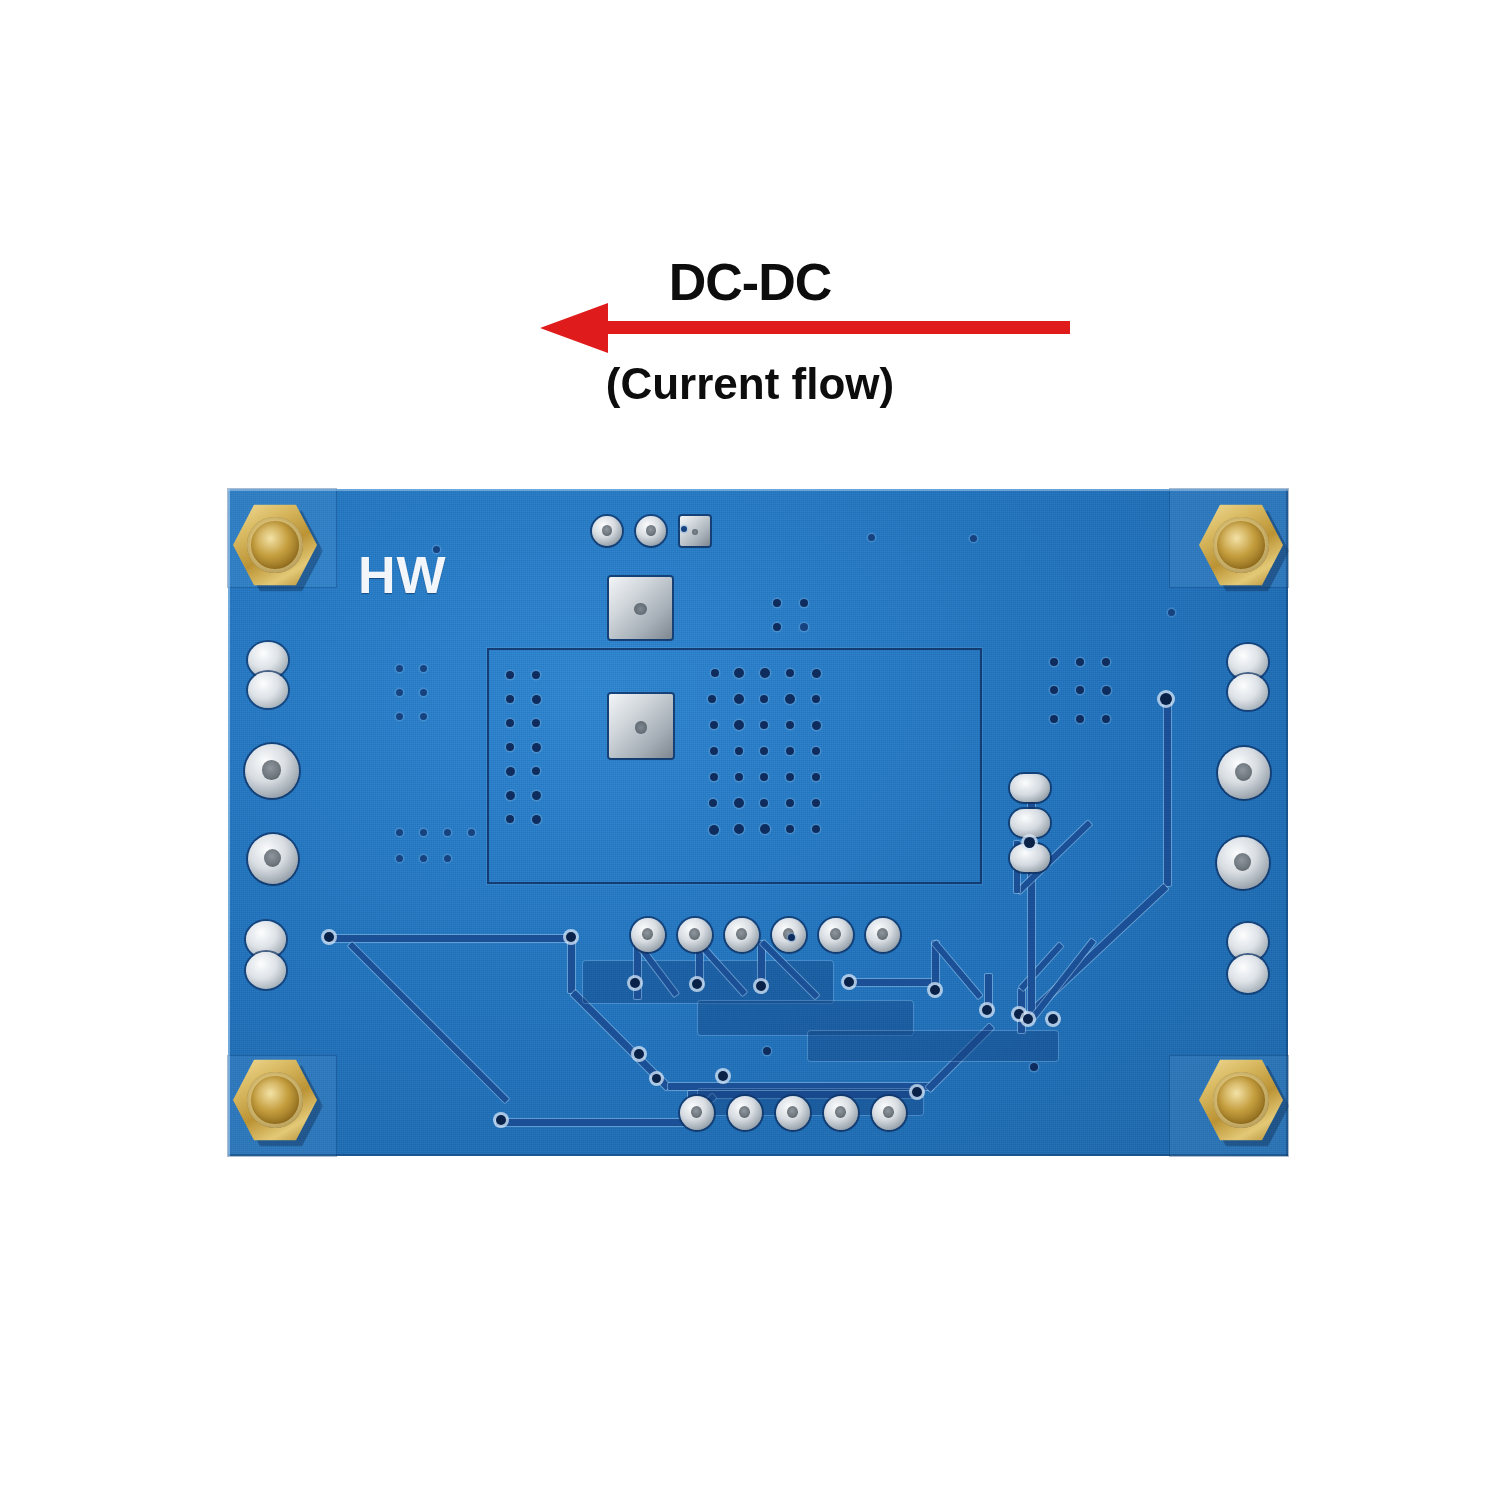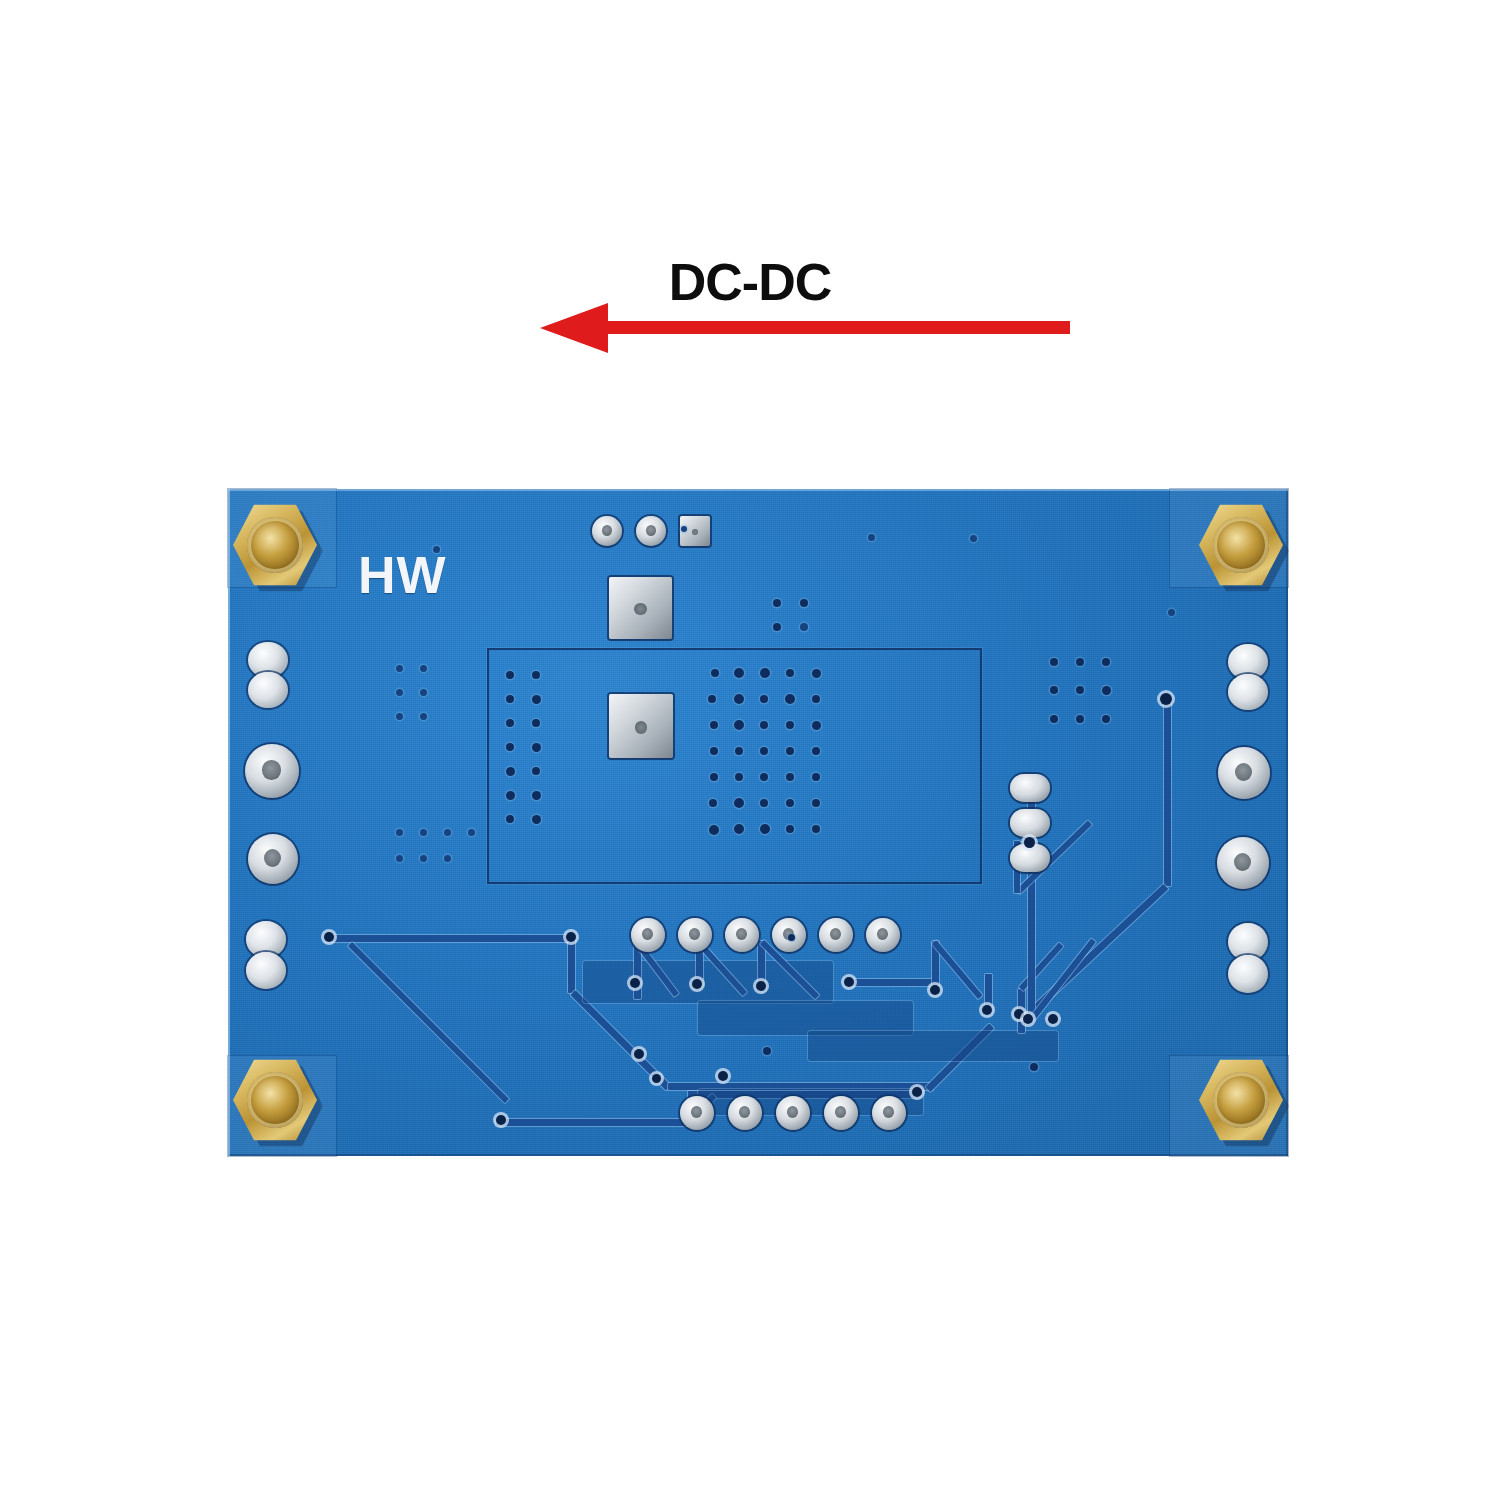--- a/index.html
+++ b/index.html
@@ -181,20 +181,21 @@
 
   <div class="ann-title">DC-DC</div>
 
   <div class="arrow-wrap">
     <svg width="530" height="56" viewBox="0 0 530 56">
       <polygon points="0,28 68,3 68,53" fill="#e01b1b"></polygon>
       <rect x="62" y="21" width="468" height="13" fill="#e01b1b"></rect>
     </svg>
   </div>
 
+  <div class="ann-sub">(Current flow)</div>
 
   <div class="board">
     <div class="board-tex"></div>
 
     <div class="corner-pad" style="left:0;top:0;width:108px;height:98px;"></div>
     <div class="corner-pad" style="right:0;top:0;width:118px;height:98px;"></div>
     <div class="corner-pad" style="left:0;bottom:0;width:108px;height:100px;"></div>
     <div class="corner-pad" style="right:0;bottom:0;width:118px;height:100px;"></div>
 
     <div class="trace" style="left:98px;top:446px;width:248px;height:7px;"></div>

